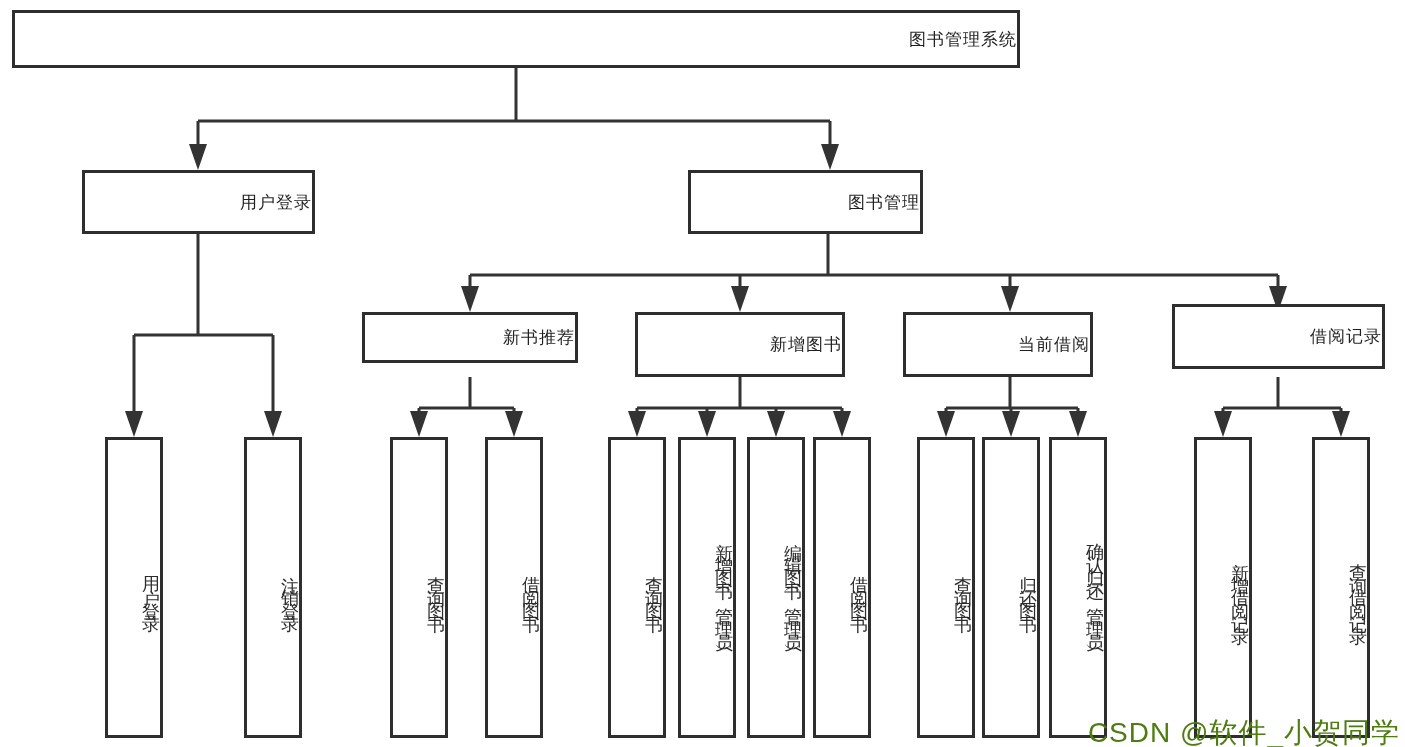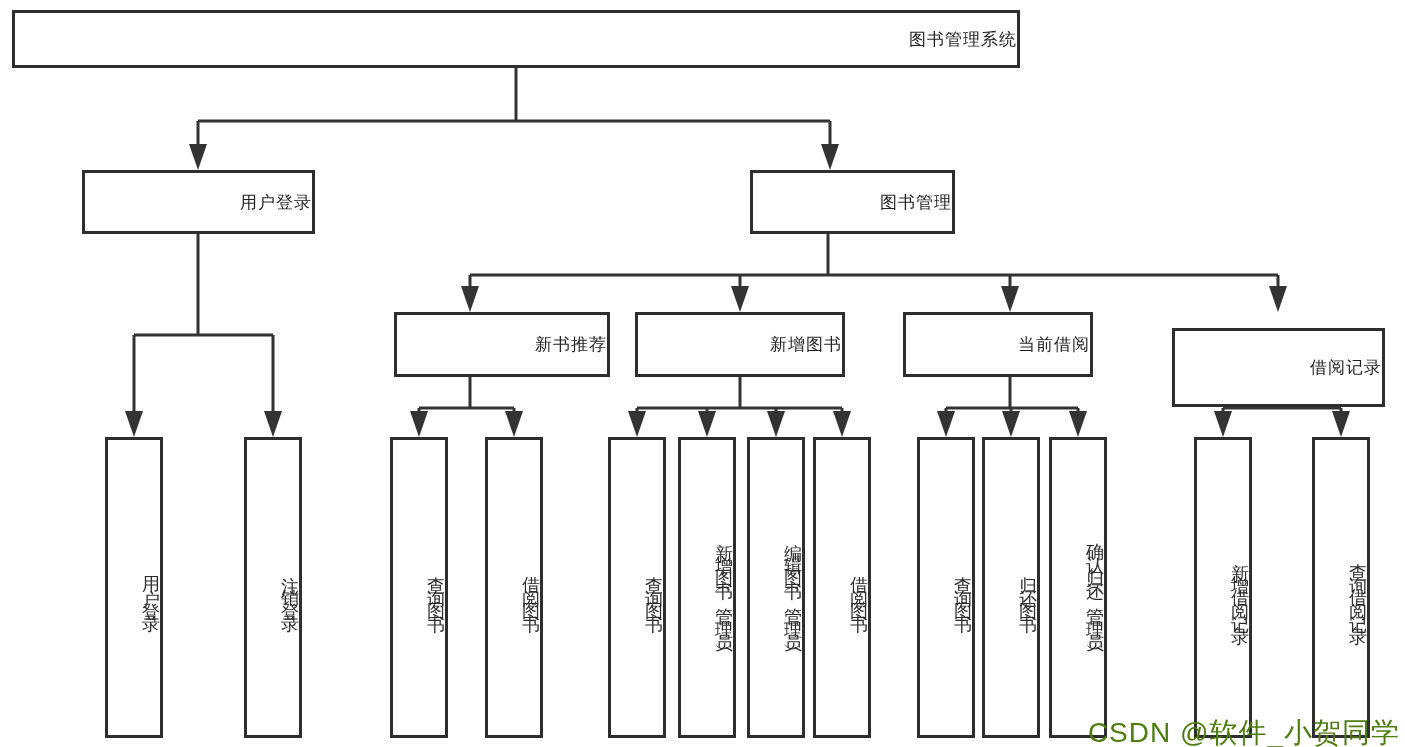--- a/index.html
+++ b/index.html
@@ -81,34 +81,34 @@
     <polygon points="1332,411 1350,411 1341,437"></polygon>
   </svg>
 
   <div class="box hbox" style="left:12px;top:10px;width:1008px;height:58px;">
     <span>图书管理系统</span>
   </div>
 
   <div class="box hbox" style="left:82px;top:170px;width:233px;height:64px;">
     <span>用户登录</span>
   </div>
-  <div class="box hbox" style="left:750px;top:170px;width:205px;height:64px;">
+  <div class="box hbox" style="left:688px;top:170px;width:235px;height:64px;">
     <span>图书管理</span>
   </div>
 
-  <div class="box hbox" style="left:362px;top:312px;width:216px;height:65px;margin-left:32px;">
+  <div class="box hbox" style="left:362px;top:312px;width:216px;height:51px;">
     <span>新书推荐</span>
   </div>
   <div class="box hbox" style="left:635px;top:312px;width:210px;height:65px;">
     <span>新增图书</span>
   </div>
   <div class="box hbox" style="left:903px;top:312px;width:190px;height:65px;">
     <span>当前借阅</span>
   </div>
-  <div class="box hbox" style="left:1172px;top:328px;width:213px;height:79px;">
+  <div class="box hbox" style="left:1172px;top:304px;width:213px;height:65px;">
     <span>借阅记录</span>
   </div>
 
   <div class="box vbox" style="left:105px;top:437px;width:58px;height:301px;">
     <span class="vlabel">用户登录</span>
   </div>
   <div class="box vbox" style="left:244px;top:437px;width:58px;height:301px;">
     <span class="vlabel">注销登录</span>
   </div>
 

